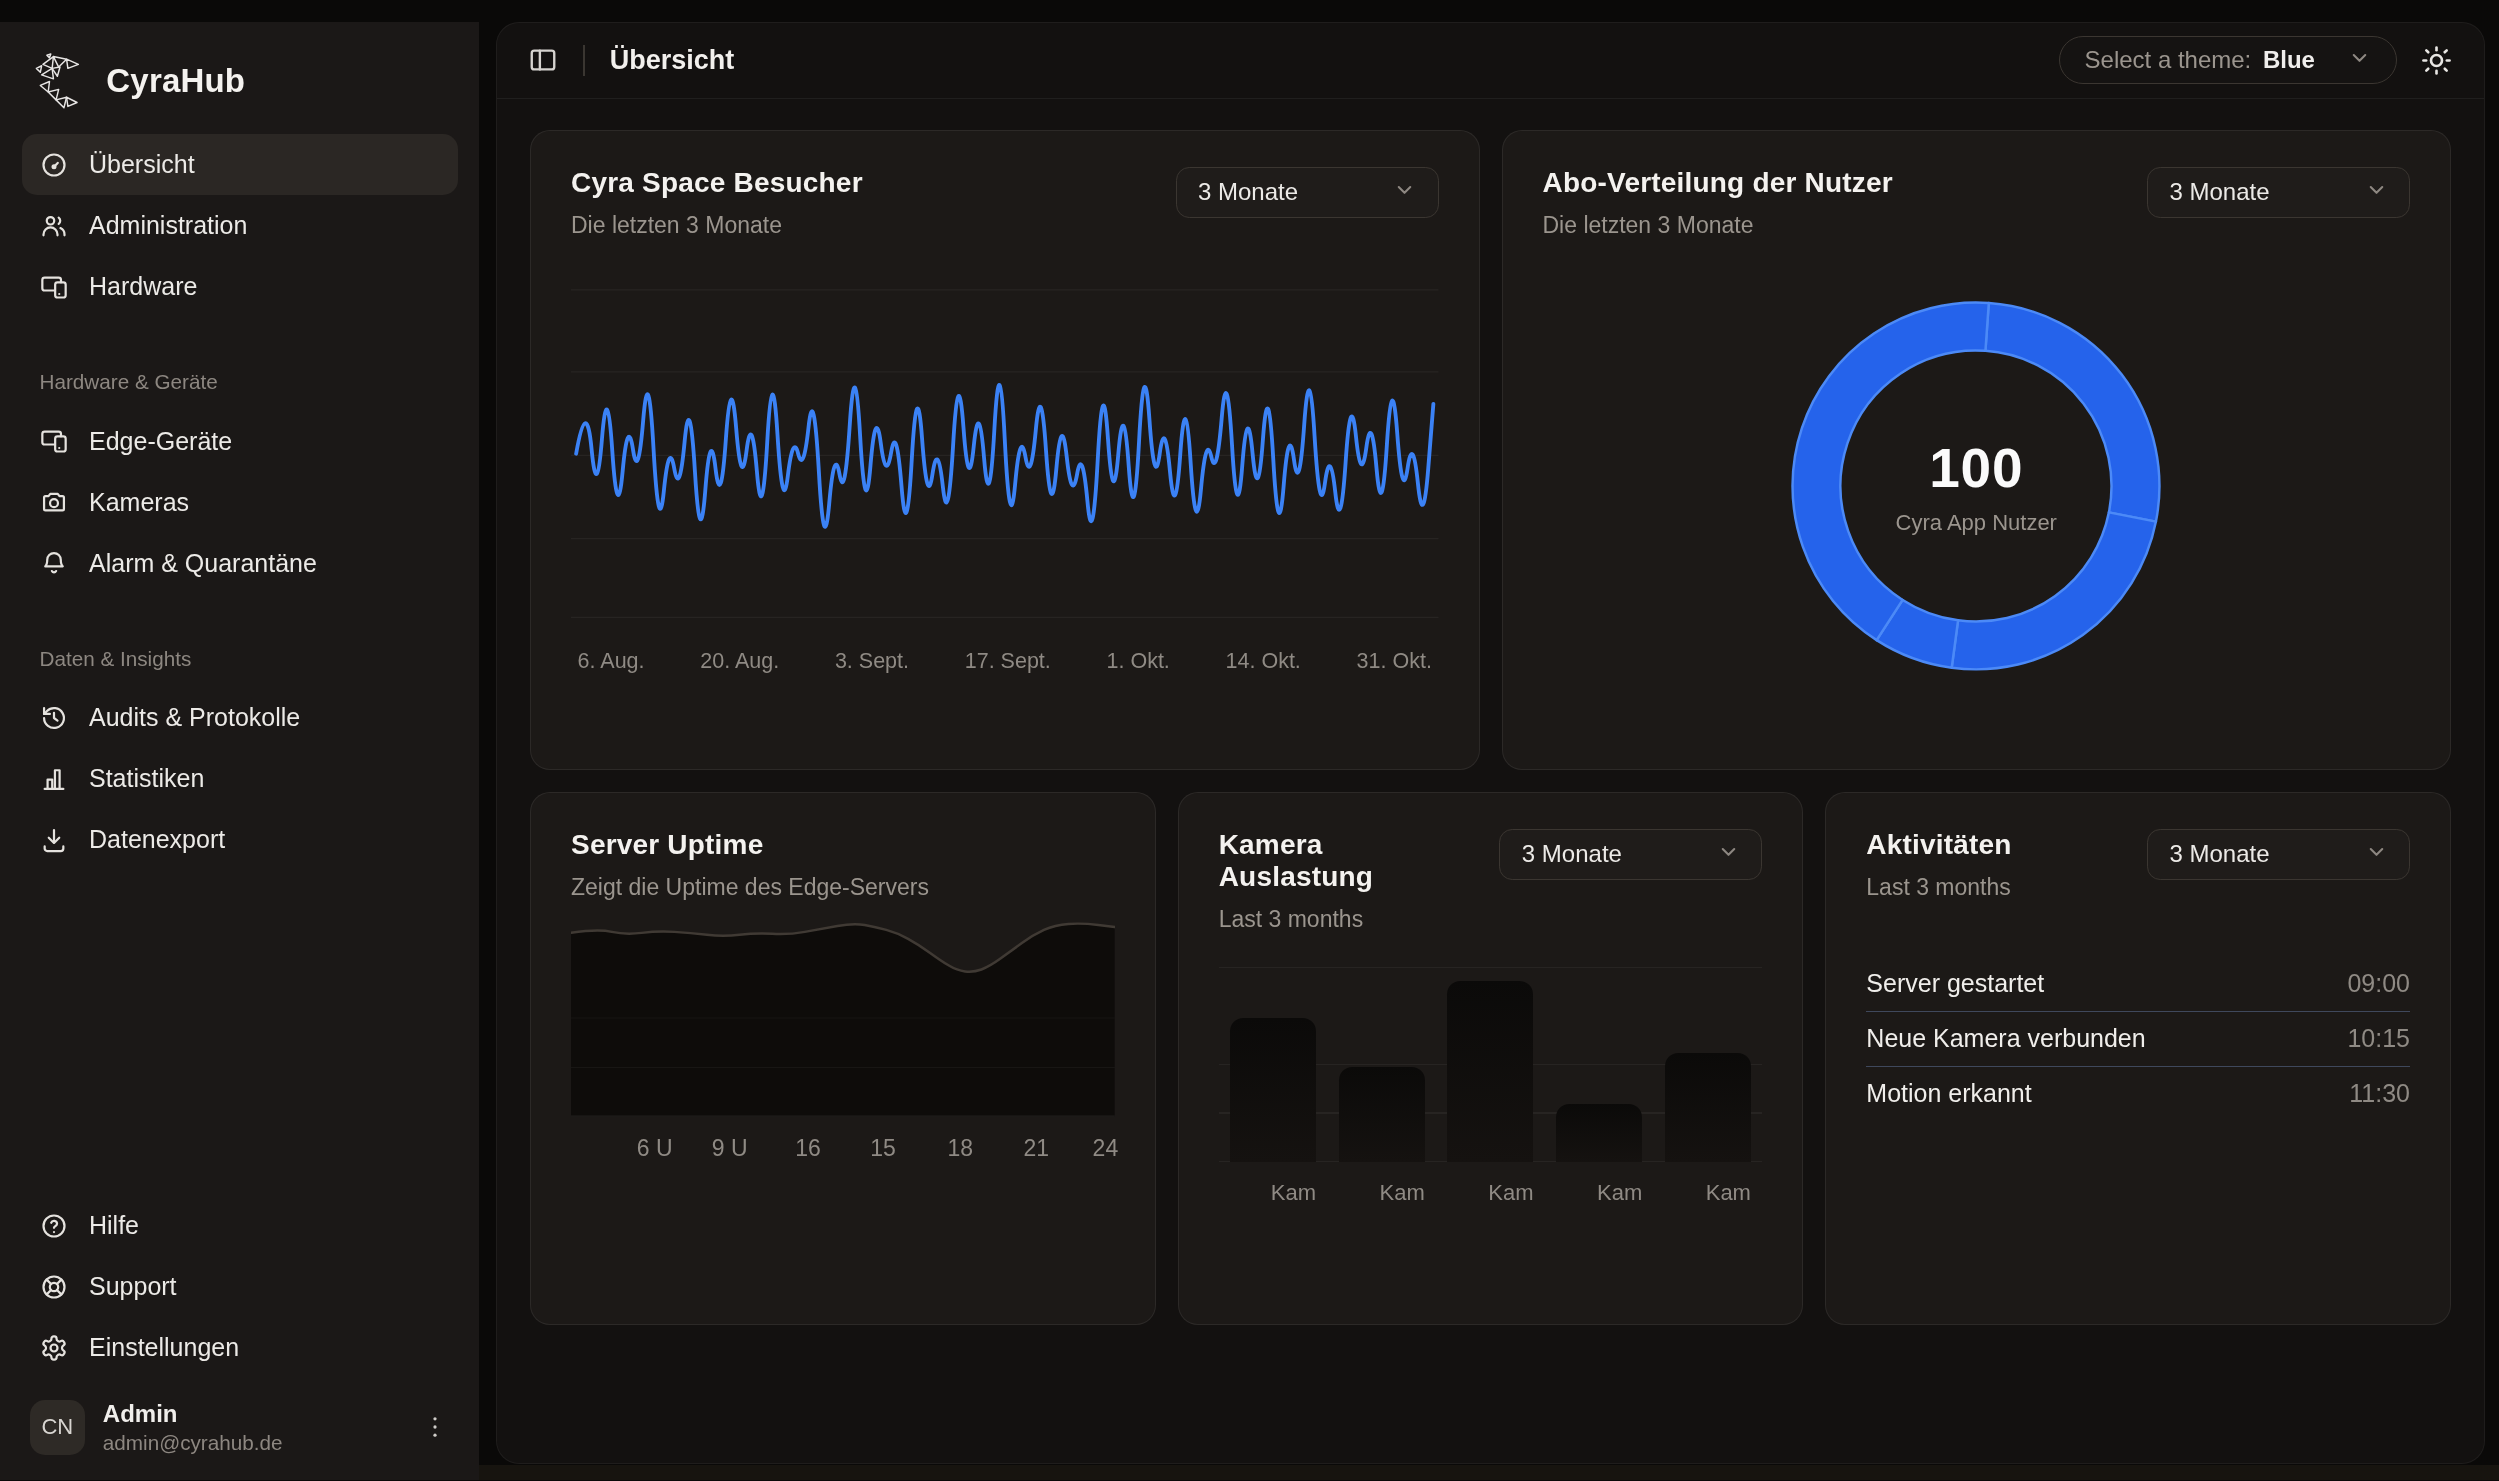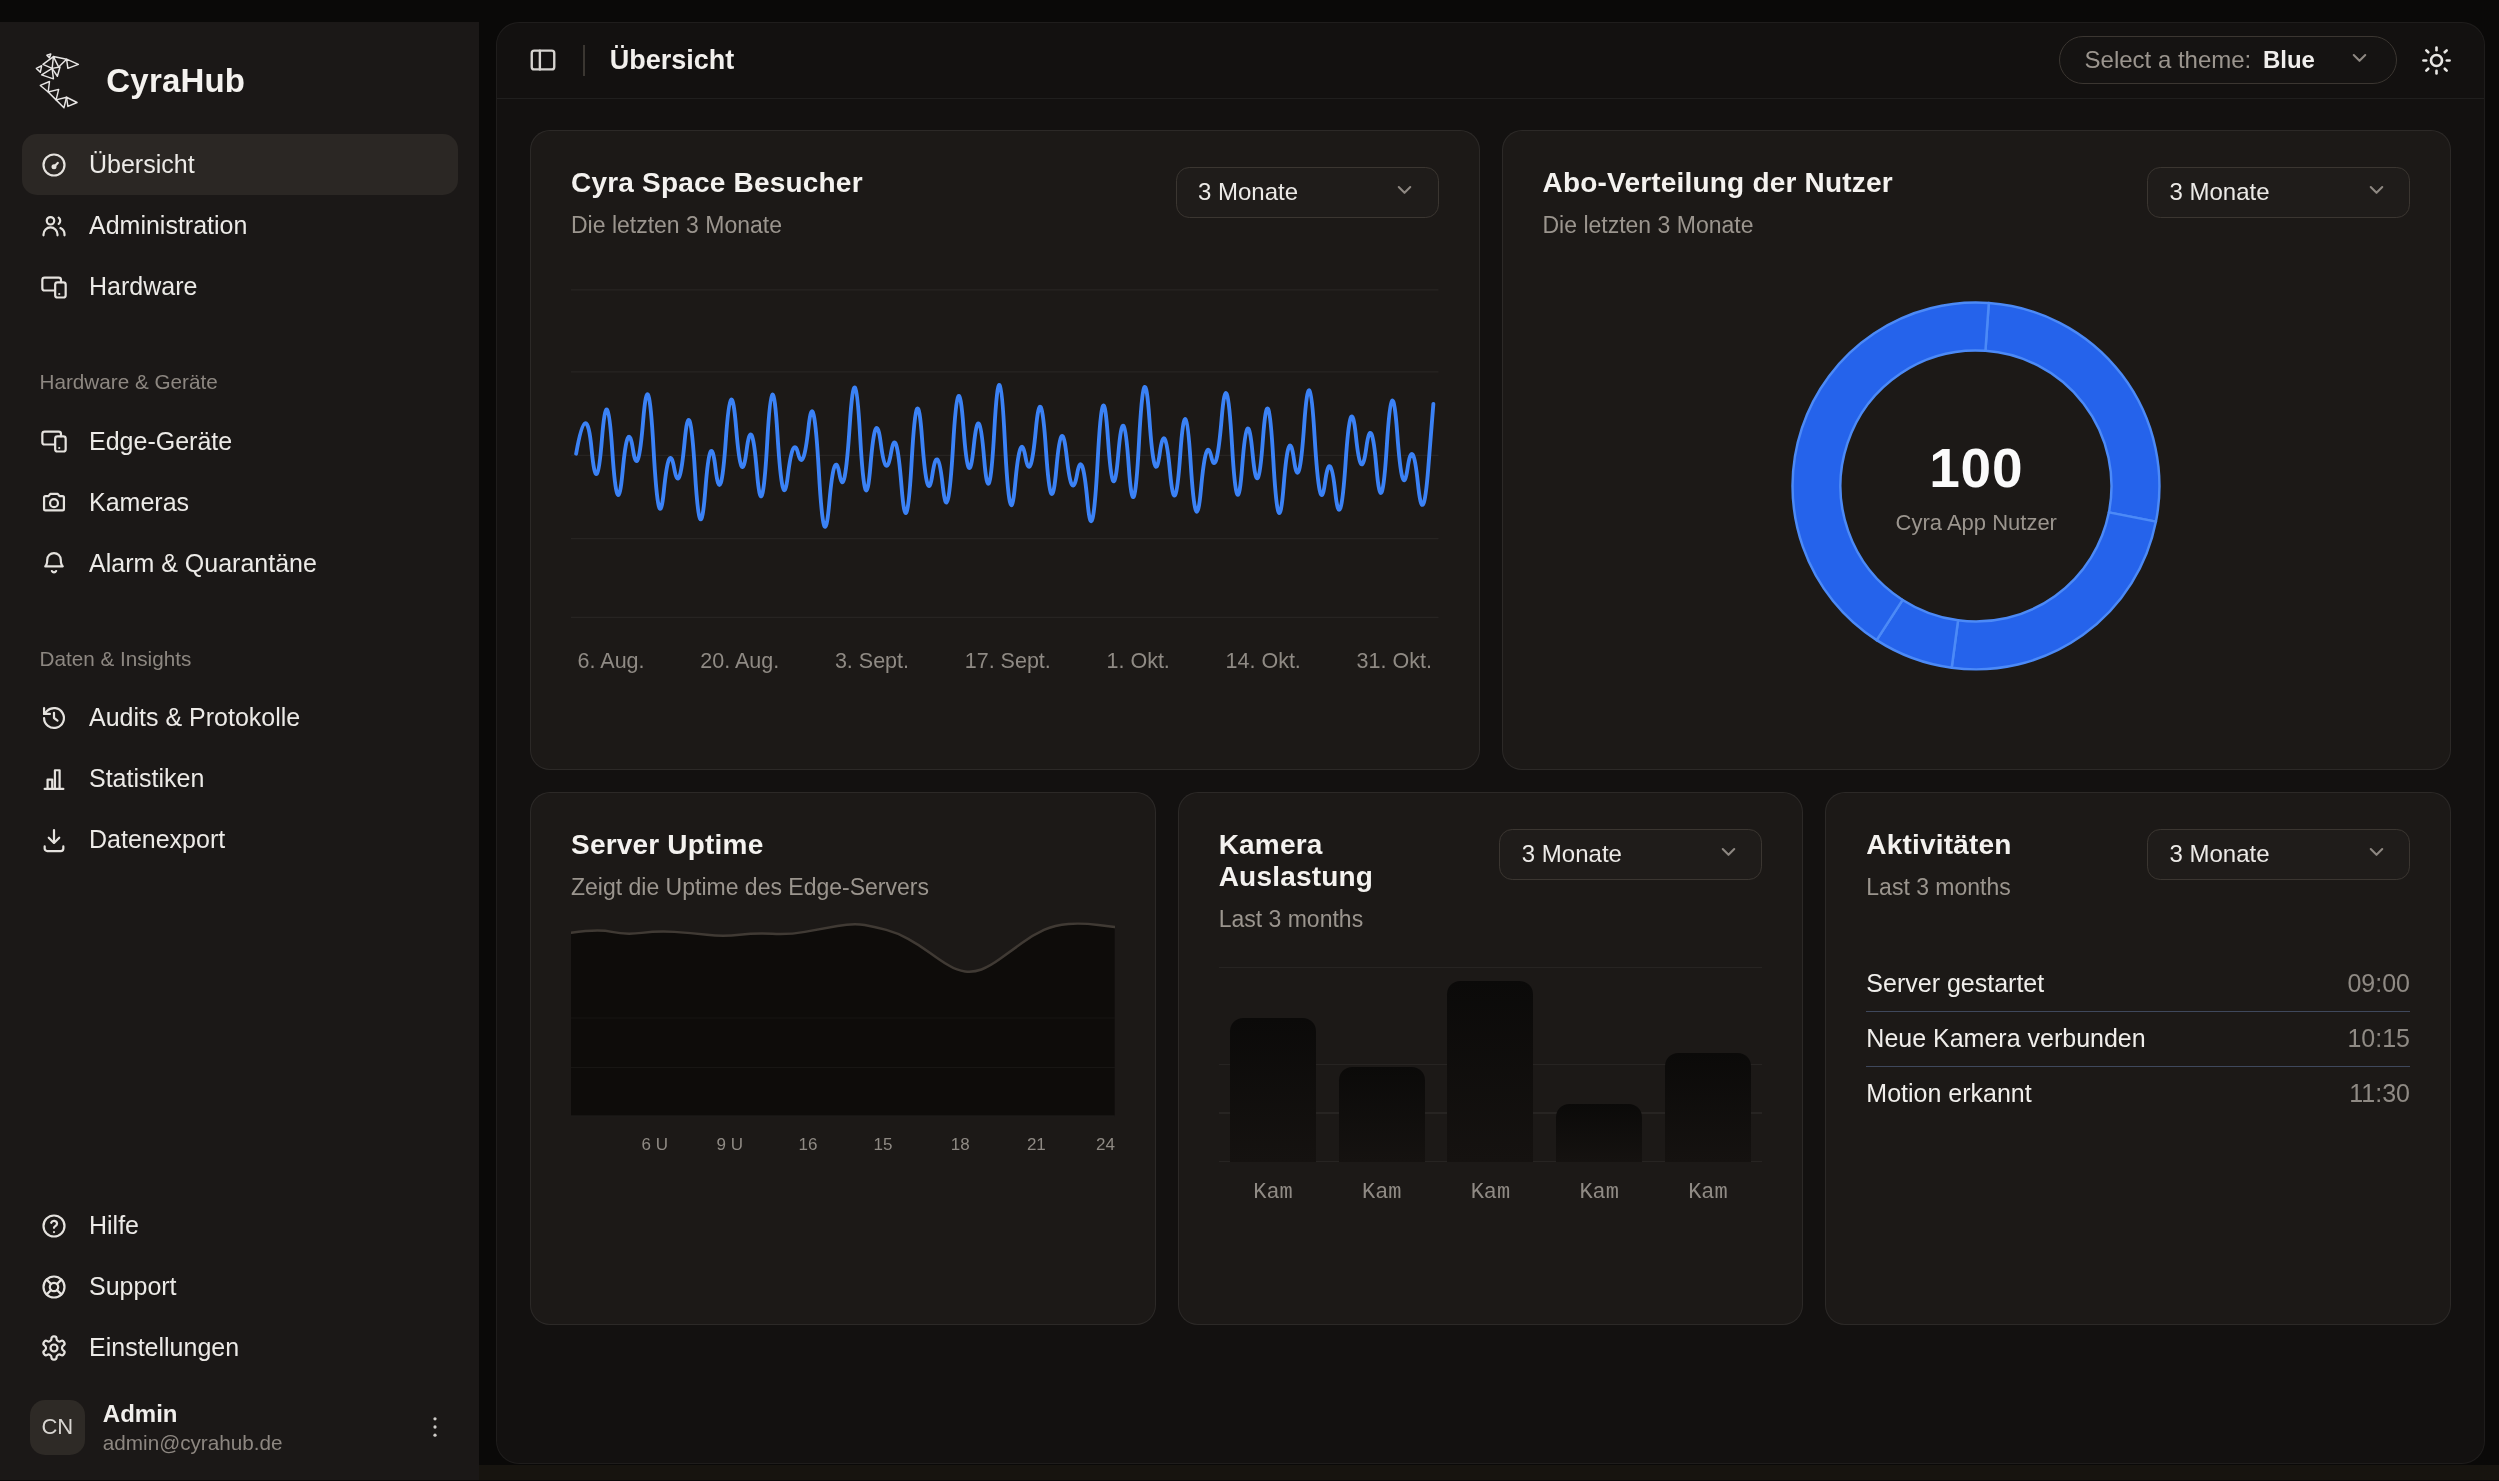--- a/index.html
+++ b/index.html
@@ -73,30 +73,30 @@
   
   .donut-wrap{flex:1;display:flex;align-items:center;justify-content:center;position:relative;}
   .donut-wrap svg{width:380px;height:380px;display:block;}
   .donut-center{position:absolute;text-align:center;}
   .donut-total{font-size:55px;font-weight:700;color:#fafafa;letter-spacing:0.8px;}
   .donut-label{font-size:22px;color:#9b958e;margin-top:10px;}
 
   
   .area-chart{margin-top:18px;position:relative;}
   .area-chart svg{display:block;width:100%;height:198px;}
-  .area-labels{position:relative;height:33px;margin-top:18px;font-size:17px;color:#8f8a84;}
+  .area-labels{position:relative;height:33px;margin-top:18px;font-size:23px;color:#8f8a84;}
   .area-labels span{position:absolute;transform:translateX(-50%);white-space:nowrap;}
 
   
   .bar-area{position:relative;height:194px;margin-top:35px;}
   .gridline{position:absolute;left:0;right:0;height:1.2px;background:rgba(255,255,255,.05);}
   .bars{position:absolute;inset:0;display:flex;justify-content:space-around;align-items:flex-end;}
   .bar{width:86px;border-radius:13.2px 13.2px 0 0;background:linear-gradient(180deg,#0b0a09 0%,#151210 100%);}
   .bar-labels{display:flex;justify-content:space-around;margin-top:18px;font-size:22px;color:#8f8a84;}
-  .bar-labels span{width:86px;text-align:center;font-family:Liberation Mono, monospace;}
+  .bar-labels span{width:86px;text-align:right;}
 
   
   .act-list{margin-top:55px;display:flex;flex-direction:column;}
   .act-row{display:flex;justify-content:space-between;align-items:center;height:55px;font-size:25px;}
   .act-row + .act-row{border-top:1.7px solid rgba(122,150,205,.38);}
   .act-label{color:#f0eeeb;}
   .act-time{color:#8f8a84;}
 </style>
 </head>
 <body>

